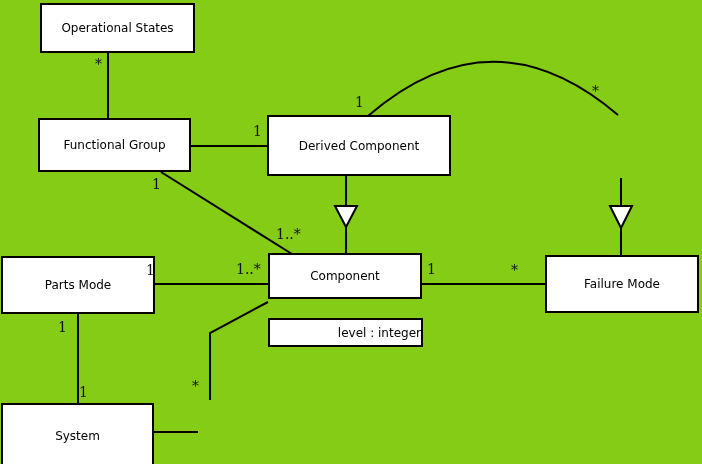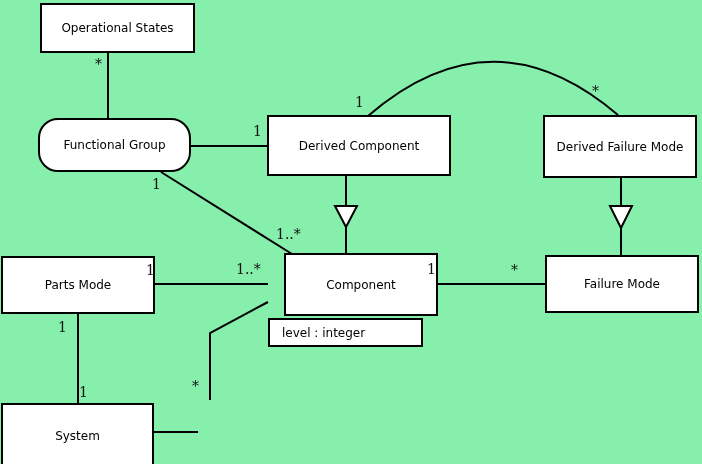--- a/index.html
+++ b/index.html
@@ -4,21 +4,21 @@
 <style>
   html, body {
     margin: 0;
     padding: 0;
     background: #ffffff;
   }
   .canvas {
     position: relative;
     width: 702px;
     height: 464px;
-    background: #86efac;
+    background: #84cc16;
     overflow: hidden;
     font-family: "DejaVu Sans", sans-serif;
   }
   .edges-layer {
     position: absolute;
     left: 0;
     top: 0;
     width: 702px;
     height: 464px;
     pointer-events: none;
@@ -30,21 +30,21 @@
     background: #ffffff;
     display: flex;
     align-items: center;
     justify-content: center;
     font-size: 12px;
     color: #000000;
     white-space: nowrap;
     z-index: 2;
   }
   .uml-attr {
-    justify-content: flex-start;
+    justify-content: flex-end;
     padding-left: 12px;
   }
   .mult {
     position: absolute;
     font-family: "DejaVu Serif", serif;
     font-size: 14px;
     line-height: 1;
     color: #111111;
     z-index: 3;
     white-space: nowrap;
@@ -70,37 +70,34 @@
     <line x1="422" y1="284" x2="545" y2="284"></line>
     <line x1="78" y1="314" x2="78" y2="403"></line>
     <polyline points="268,302 210,333 210,400"></polyline>
     <line x1="154" y1="432" x2="198" y2="432"></line>
   </svg>
 
   <div class="uml-box" style="left:40px; top:3px; width:155px; height:50px;">
     <span>Operational States</span>
   </div>
 
-  <div class="uml-box" style="left:38px; top:118px; width:153px; height:54px;border-radius:20px;">
+  <div class="uml-box" style="left:38px; top:118px; width:153px; height:54px;">
     <span>Functional Group</span>
   </div>
 
   <div class="uml-box" style="left:267px; top:115px; width:184px; height:61px;">
     <span>Derived Component</span>
   </div>
 
-  <div class="uml-box" style="left:543px; top:115px; width:154px; height:63px;">
-    <span>Derived Failure Mode</span>
-  </div>
 
   <div class="uml-box" style="left:1px; top:256px; width:154px; height:58px;">
     <span>Parts Mode</span>
   </div>
 
-  <div class="uml-box" style="left:268px; top:253px; width:154px; height:63px;margin-left:16px;">
+  <div class="uml-box" style="left:268px; top:253px; width:154px; height:46px;">
     <span>Component</span>
   </div>
   <div class="uml-box uml-attr" style="left:268px; top:318px; width:155px; height:29px;">
     <span>level : integer</span>
   </div>
 
   <div class="uml-box" style="left:545px; top:255px; width:154px; height:58px;">
     <span>Failure Mode</span>
   </div>
 

